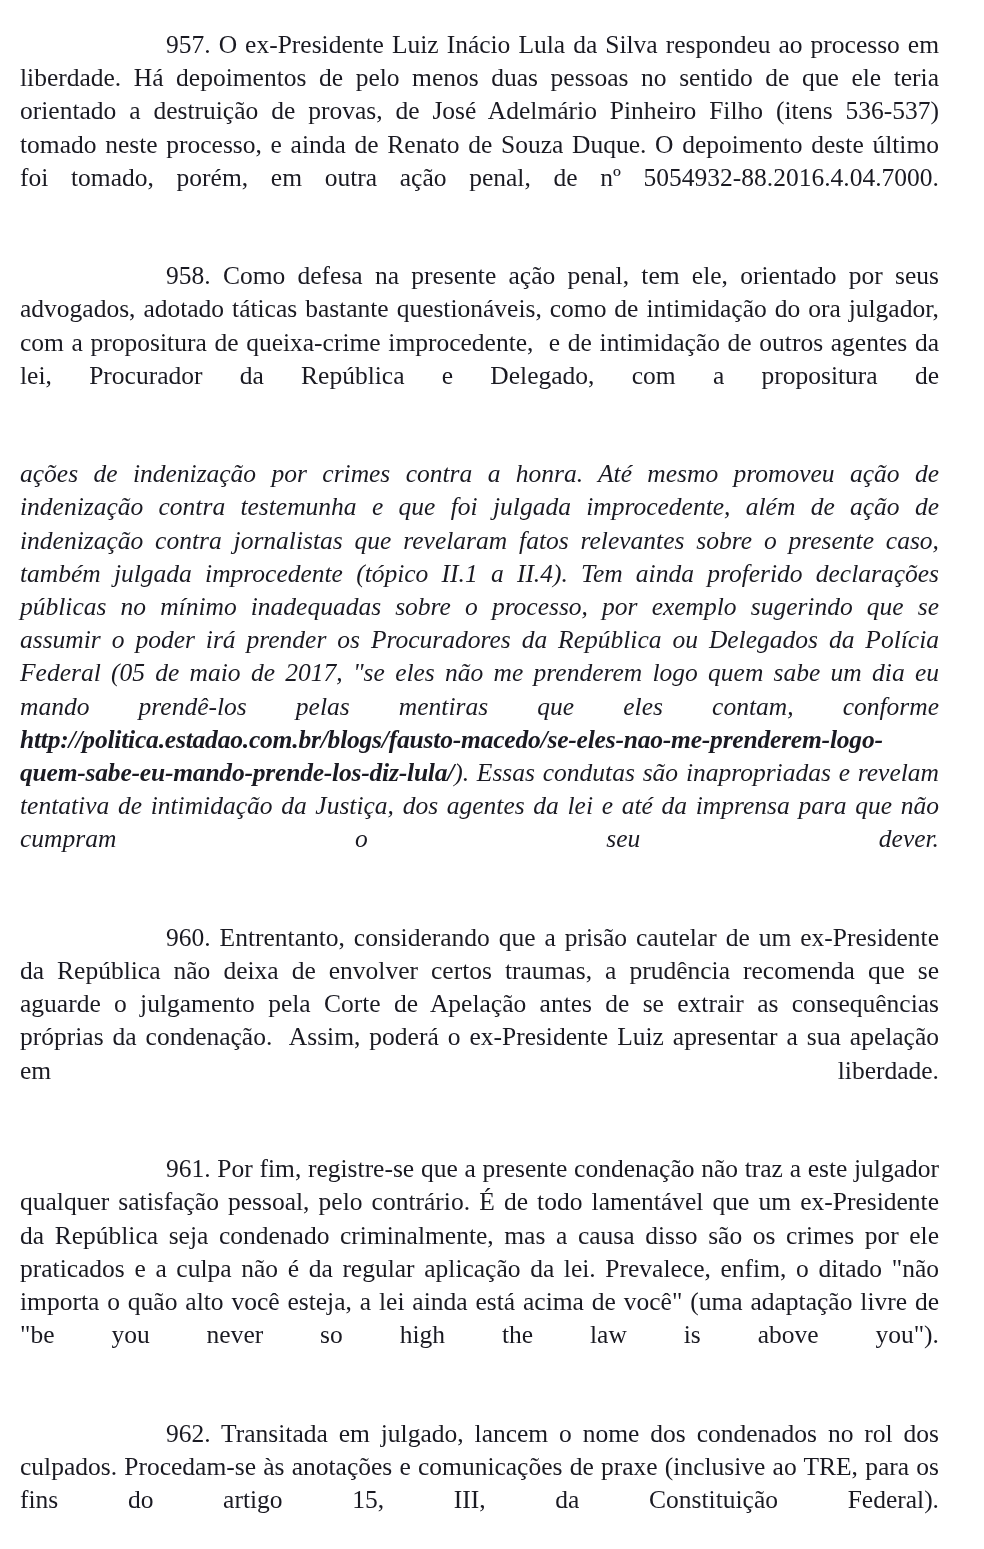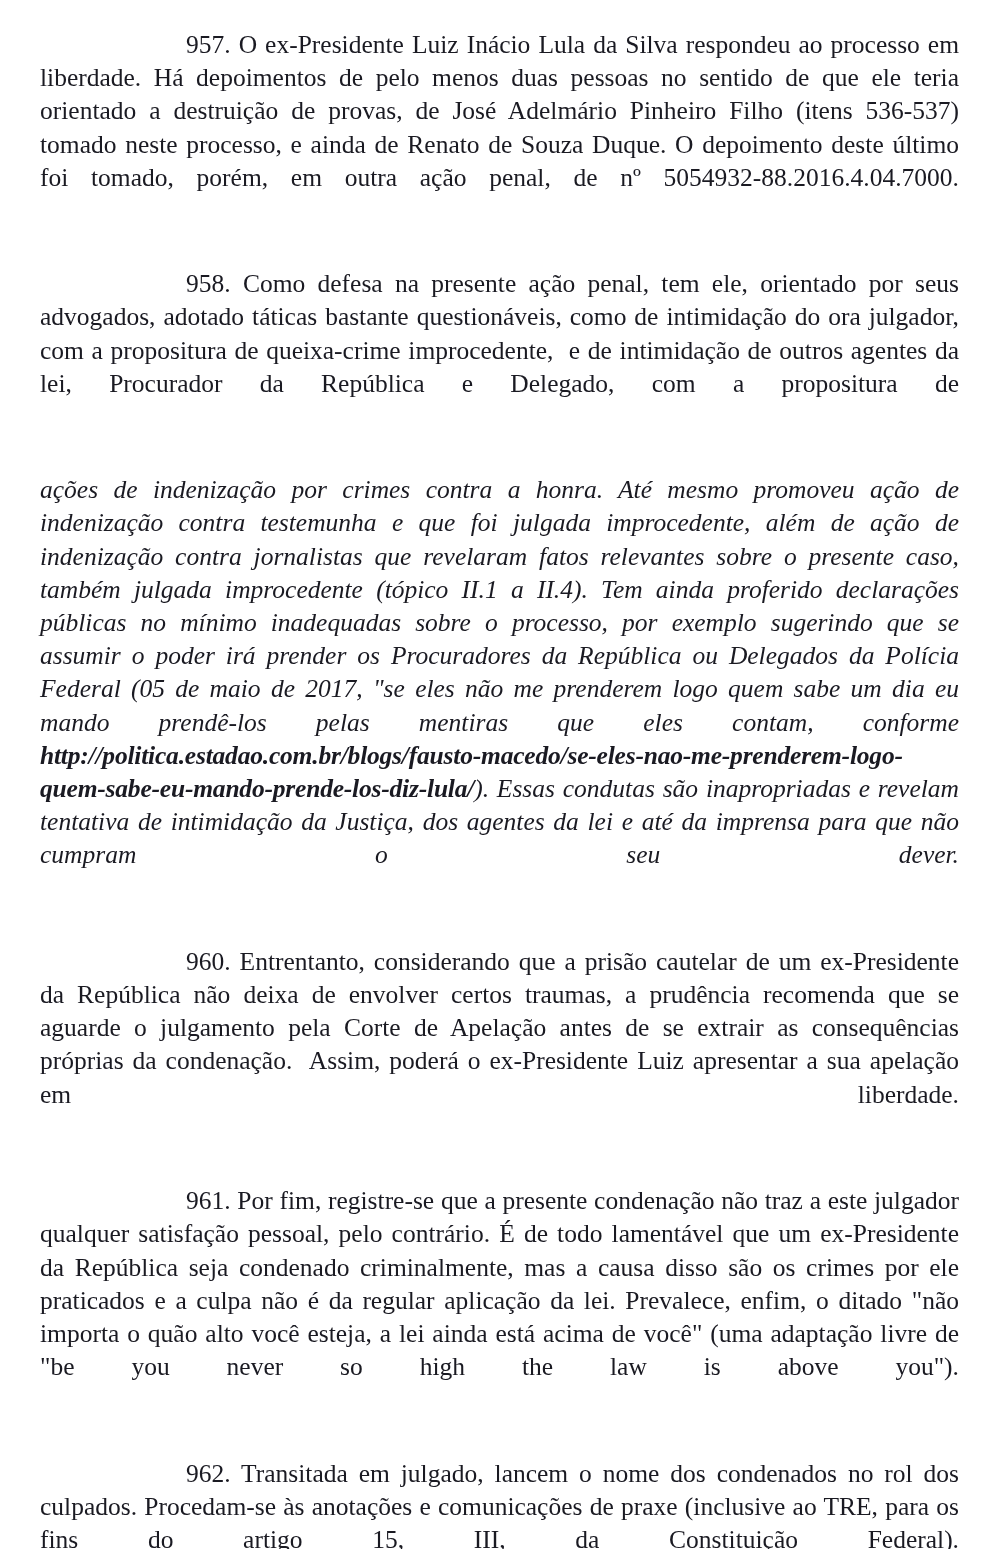--- a/index.html
+++ b/index.html
@@ -12,21 +12,21 @@
     width: 984px;
     height: 1549px;
     overflow: hidden;
     font-family: "Liberation Serif", "DejaVu Serif", serif;
     color: #1a1a22;
   }
   .page {
     box-sizing: border-box;
     width: 984px;
     height: 1549px;
-    padding: 28px 41px 0 40px;
+    padding: 28px 41px 0 20px;
     background: #ffffff;
   }
   .doc-body {
     width: 919px;
   }
   p.para {
     margin: 0;
     font-size: 25.5px;
     line-height: 33.2px;
     text-align: justify;
@@ -35,21 +35,21 @@
     -webkit-hyphens: none;
     hyphens: none;
     white-space: pre-wrap;
   }
   p.para.no-indent {
     text-indent: 0;
     font-style: italic;
   }
   
   p.para + p.para {
-    margin-top: 40px;
+    margin-top: 32px;
   }
   p.para.gap-xlarge {
     margin-top: 58px;
   }
   p.para.gap-xxlarge {
     margin-top: 62px;
   }
   .url-bold {
     font-weight: bold;
     letter-spacing: -0.2px;

